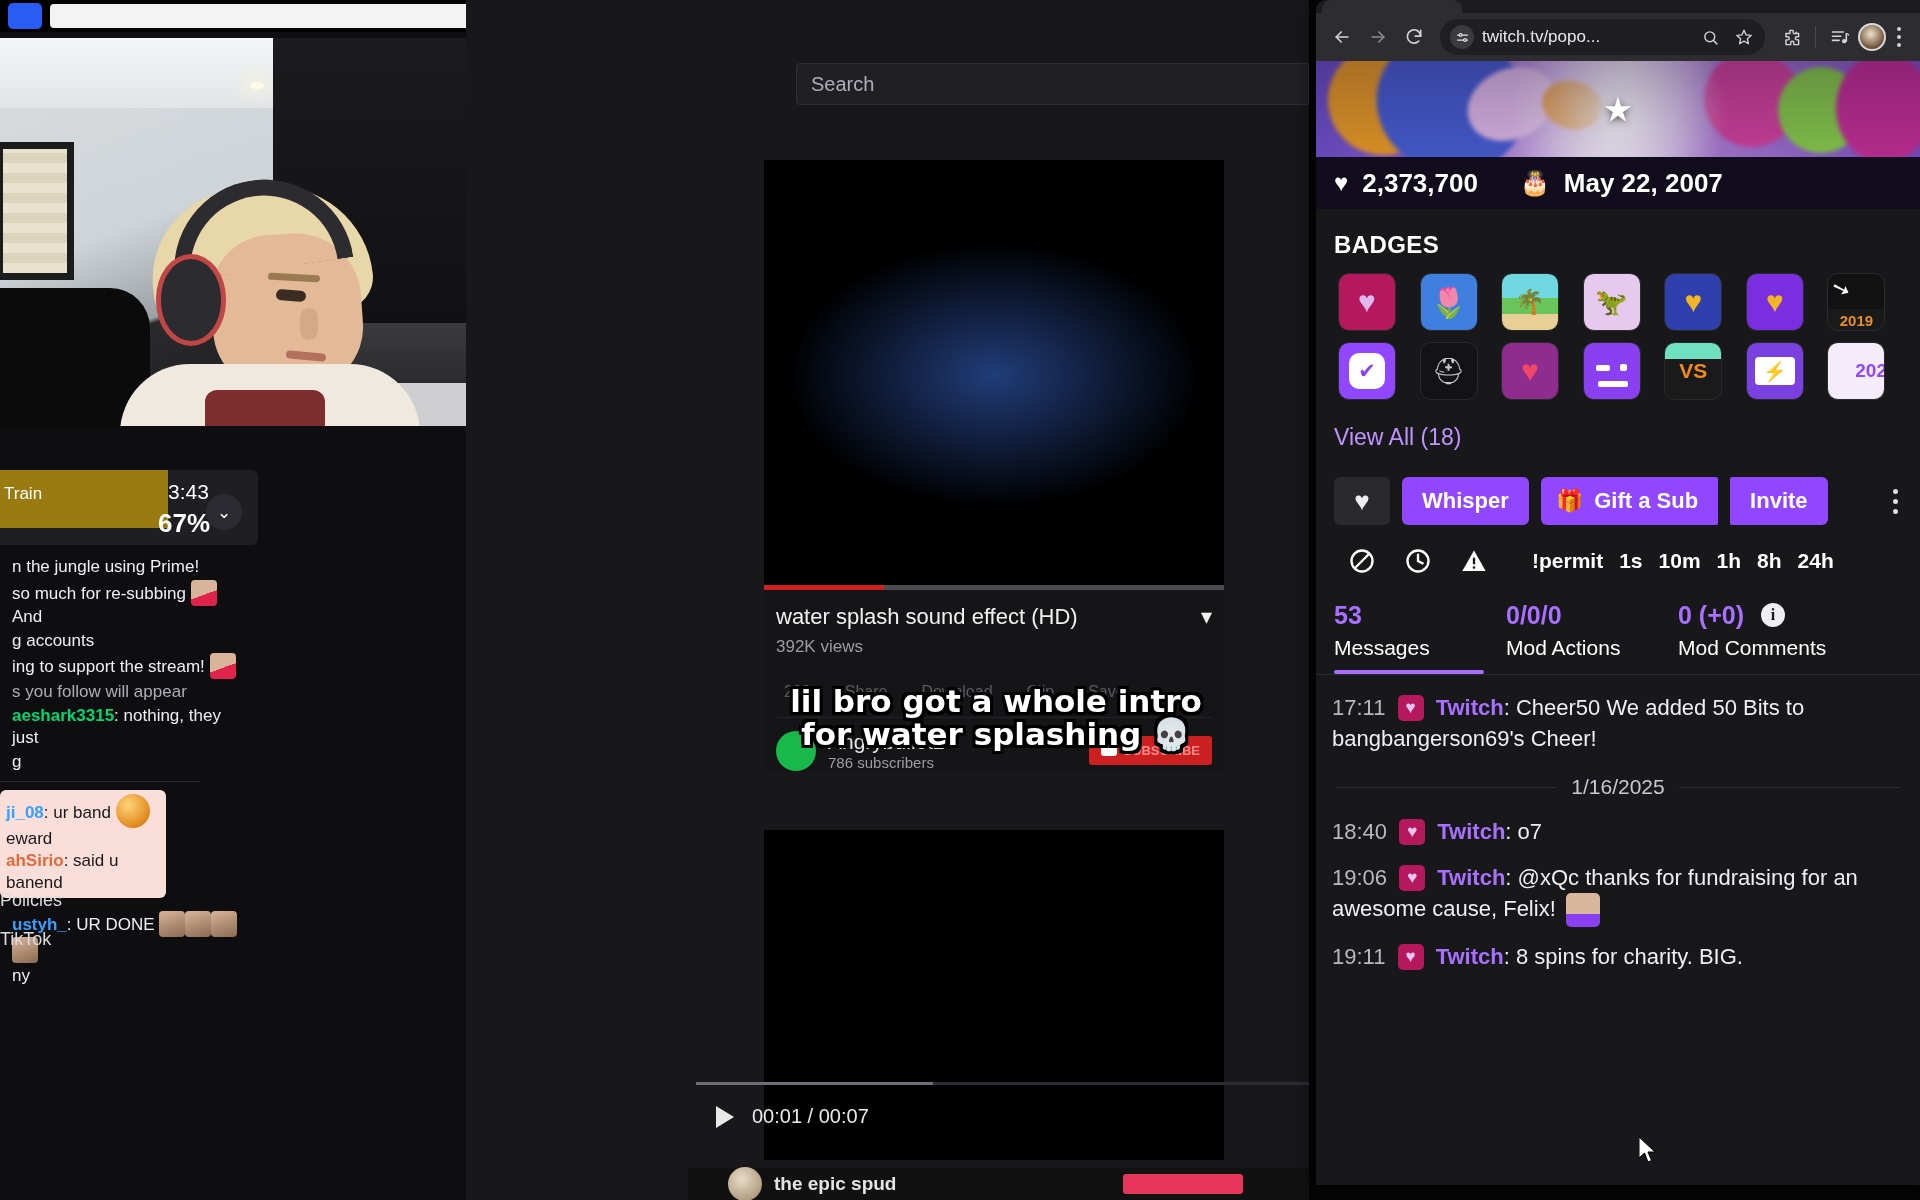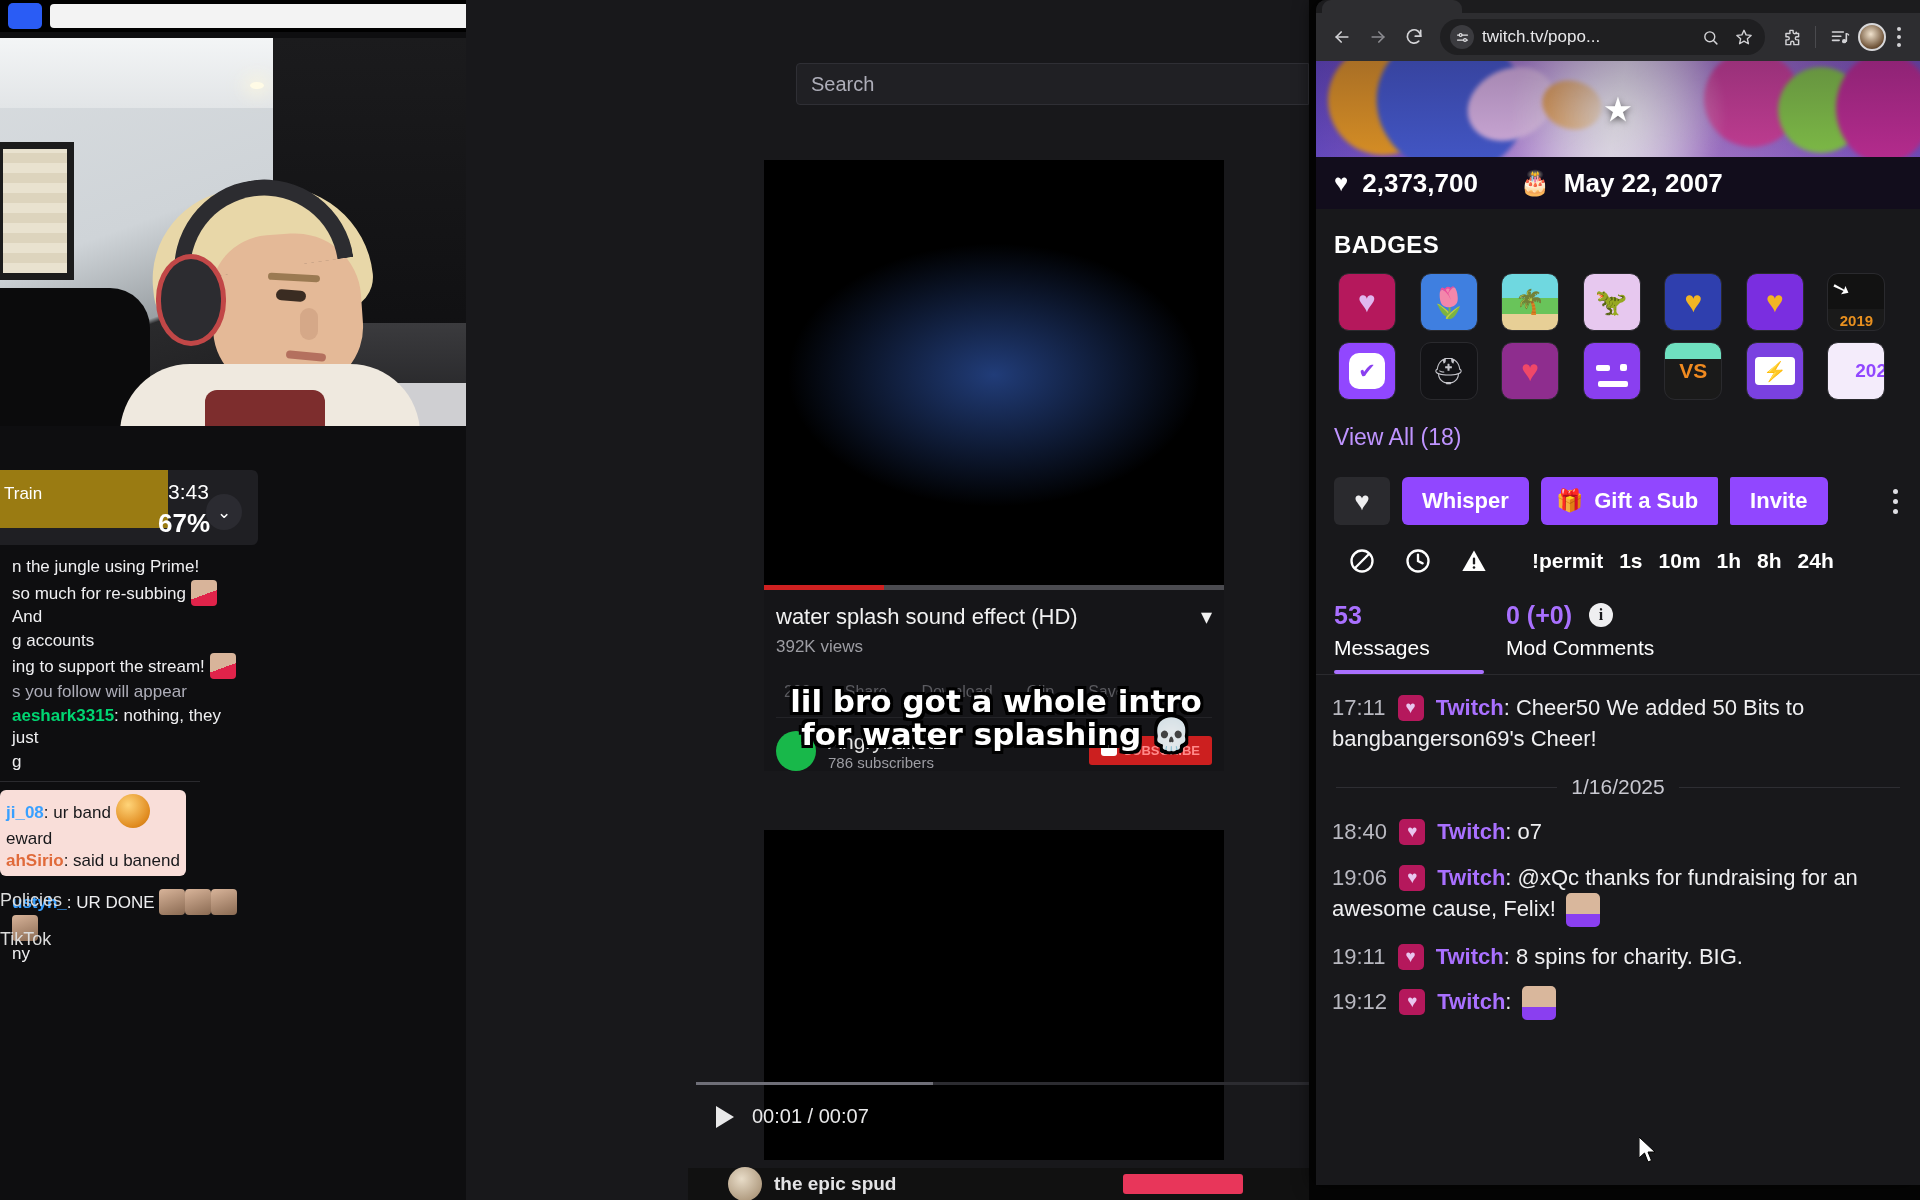--- a/index.html
+++ b/index.html
@@ -92,21 +92,21 @@
 
   
   .lchat { position:absolute; left:0; top:555px; width:250px; color:#efeff1; font-size:17px; line-height:1.28; }
   .lchat .row { padding:1px 12px; }
   .lchat .muted { color:#adadb8; }
   .lchat .nm-green { color:#00d672; font-weight:bold; }
   .lchat .nm-blue { color:#39a0ff; font-weight:bold; }
   .lchat .nm-orange { color:#e06a3a; font-weight:bold; }
   .lchat .hl {
      background:#f9ded9; color:#18181b; border-radius:6px; padding:4px 6px;
-     width:186px; margin:6px 0;
+     width:166px; margin:6px 0;
   }
   .lchat .divider { height:1px; background:#2a2a2e; margin:8px 4px 8px 0; width:200px; }
   .emo { display:inline-block; width:26px; height:26px; vertical-align:-7px;
          background:linear-gradient(160deg,#d8b49a,#8a6a52); border-radius:4px; }
   .emo.red { background:linear-gradient(160deg,#d8b49a 55%,#e0234a 55%); }
   .coin { display:inline-block; width:34px; height:34px; border-radius:50%;
      background:radial-gradient(circle at 36% 32%,#ffd479,#e08a1e 70%,#b86b12);
      vertical-align:-10px; }
 
   .policies { position:absolute; left:0; top:890px; color:#dcdcdc; font-size:18px; }
@@ -658,20 +658,24 @@
         <span class="tm">8h</span>
         <span class="tm">24h</span>
       </div>
 
       <div class="statsrow">
         <div class="cell">
           <div class="num">53</div>
           <div class="cap">Messages</div>
         </div>
         <div class="cell">
+          <div class="num">0/0/0</div>
+          <div class="cap">Mod Actions</div>
+        </div>
+        <div class="cell">
           <div class="num">
             <span>0 (+0)</span>
             <span class="info">i</span>
           </div>
           <div class="cap">Mod Comments</div>
         </div>
       </div>
       <div class="tabunder"></div>
       <div class="hr-sep"></div>
 
@@ -705,26 +709,20 @@
         </div>
 
 
         <div class="msg">
           <span class="time">19:11</span>
           <span class="badge-inline"></span>
           <span class="user">Twitch</span><span>: </span>
           <span>8 spins for charity. BIG.</span>
         </div>
 
-        <div class="msg">
-          <span class="time">19:12</span>
-          <span class="badge-inline"></span>
-          <span class="user">Twitch</span><span>: </span>
-          <span class="femo"></span>
-        </div>
       </div>
     </div>
   </div>
 
   <div class="cursor">
     <svg width="20" height="28" viewBox="0 0 20 28">
         <polygon points="0,0 0,21 5.5,16 9,25 12.5,23.5 9,15 16,15" fill="#fff" stroke="#000" stroke-width="1"></polygon>
       </svg>
   </div>
 

